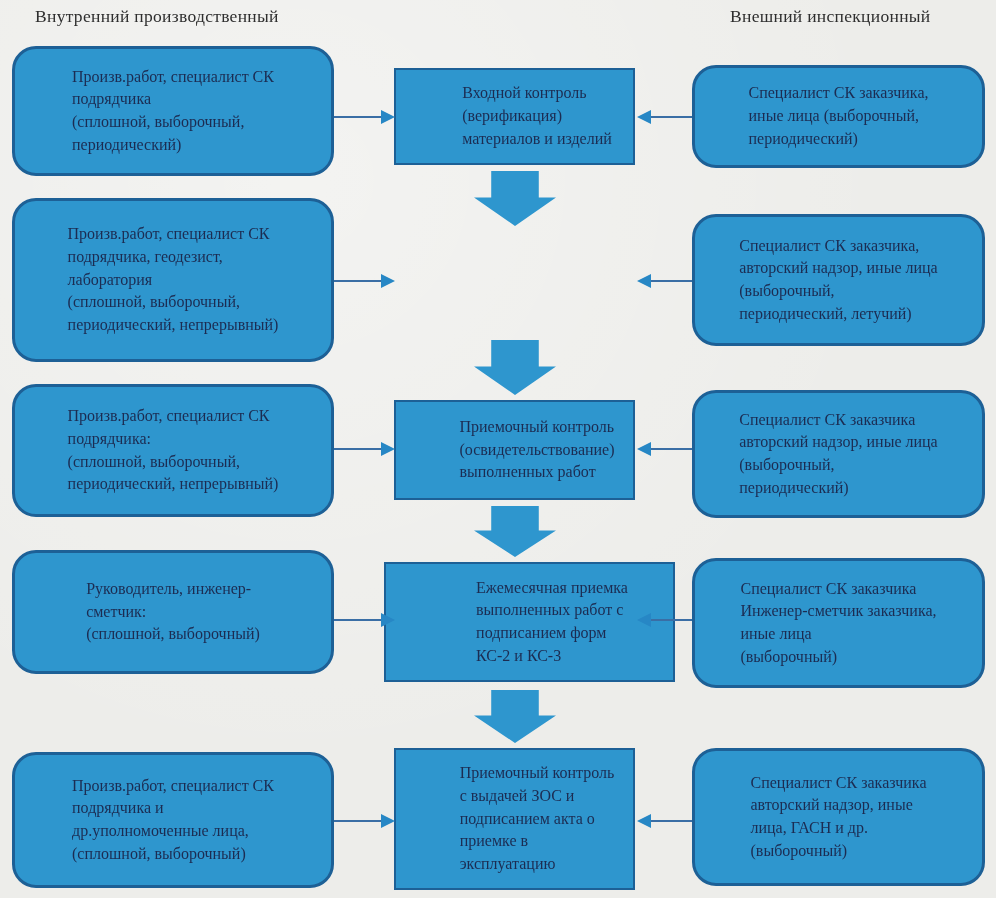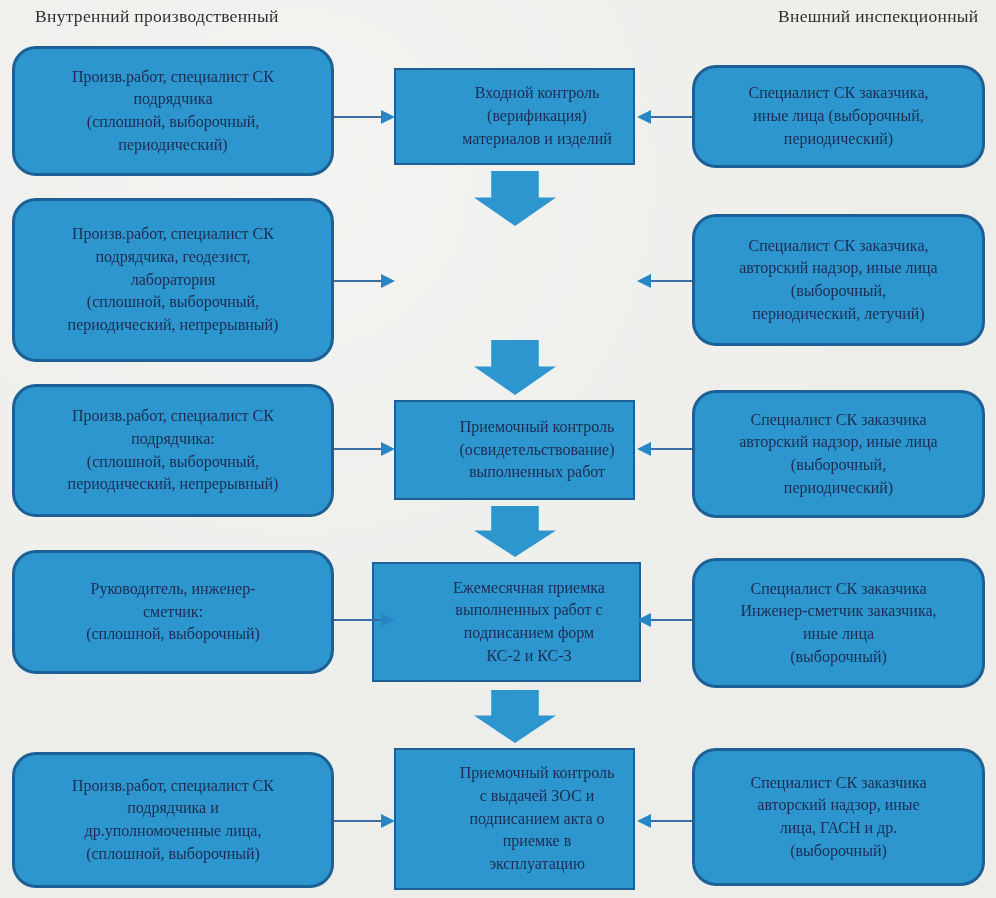--- a/index.html
+++ b/index.html
@@ -26,21 +26,20 @@
     white-space: nowrap;
   }
   .box {
     position: absolute;
     background: #2e96ce;
     border: 3px solid #1d6096;
     box-sizing: border-box;
     display: flex;
     align-items: center;
     justify-content: center;
-    text-align: center;
   }
   .round { border-radius: 24px; }
   .rect  { border-radius: 0; border-width: 2.5px; padding-left: 45px; }
   .box-text {
     white-space: pre-line;
     font-size: 16px;
     line-height: 1.42;
     color: #1c2c52;
     padding: 4px 8px;
   }
@@ -70,21 +69,21 @@
     background: #2e96ce;
     clip-path: polygon(21% 0%, 79% 0%, 79% 48%, 100% 48%, 50% 100%, 0% 48%, 21% 48%);
   }
 </style>
 </head>
 <body>
 
 <div id="canvas">
 
   <div class="col-header" style="left:35px;">Внутренний производственный</div>
-  <div class="col-header" style="left:730px;margin-left:48px;">Внешний инспекционный</div>
+  <div class="col-header" style="left:730px;">Внешний инспекционный</div>
 
   <div class="box round" style="left:12px;top:46px;width:322px;height:130px">
     <div class="box-text">Произв.работ, специалист СК
 подрядчика
 (сплошной, выборочный,
 периодический)</div>
   </div>
   <div class="box rect" style="left:394px;top:68px;width:241px;height:97px">
     <div class="box-text">Входной контроль
 (верификация)
@@ -141,21 +140,21 @@
   <div class="tri-right" style="left:381px;top:442px"></div>
   <div class="hline" style="left:650px;top:448px;width:42px"></div>
   <div class="tri-left" style="left:637px;top:442px"></div>
   <div class="down-arrow" style="top:506px;height:51px"></div>
 
   <div class="box round" style="left:12px;top:550px;width:322px;height:124px">
     <div class="box-text">Руководитель, инженер-
 сметчик:
 (сплошной, выборочный)</div>
   </div>
-  <div class="box rect" style="left:372px;top:562px;width:269px;height:120px">
+  <div class="box rect" style="left:384px;top:562px;width:291px;height:120px">
     <div class="box-text">Ежемесячная приемка
 выполненных работ с
 подписанием форм
 КС-2 и КС-3</div>
   </div>
   <div class="box round" style="left:692px;top:558px;width:293px;height:130px">
     <div class="box-text">Специалист СК заказчика
 Инженер-сметчик заказчика,
 иные лица
 (выборочный)</div>

